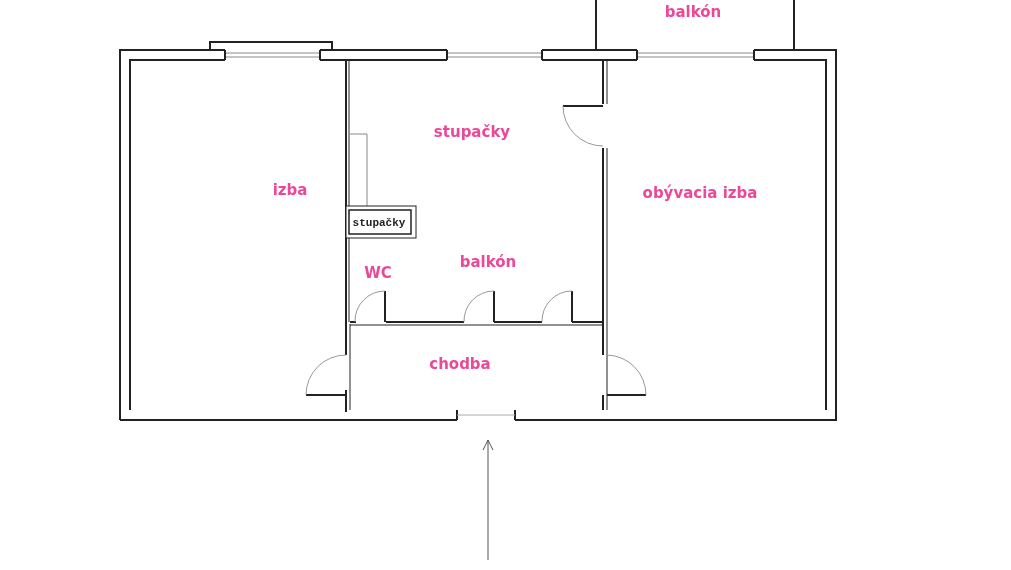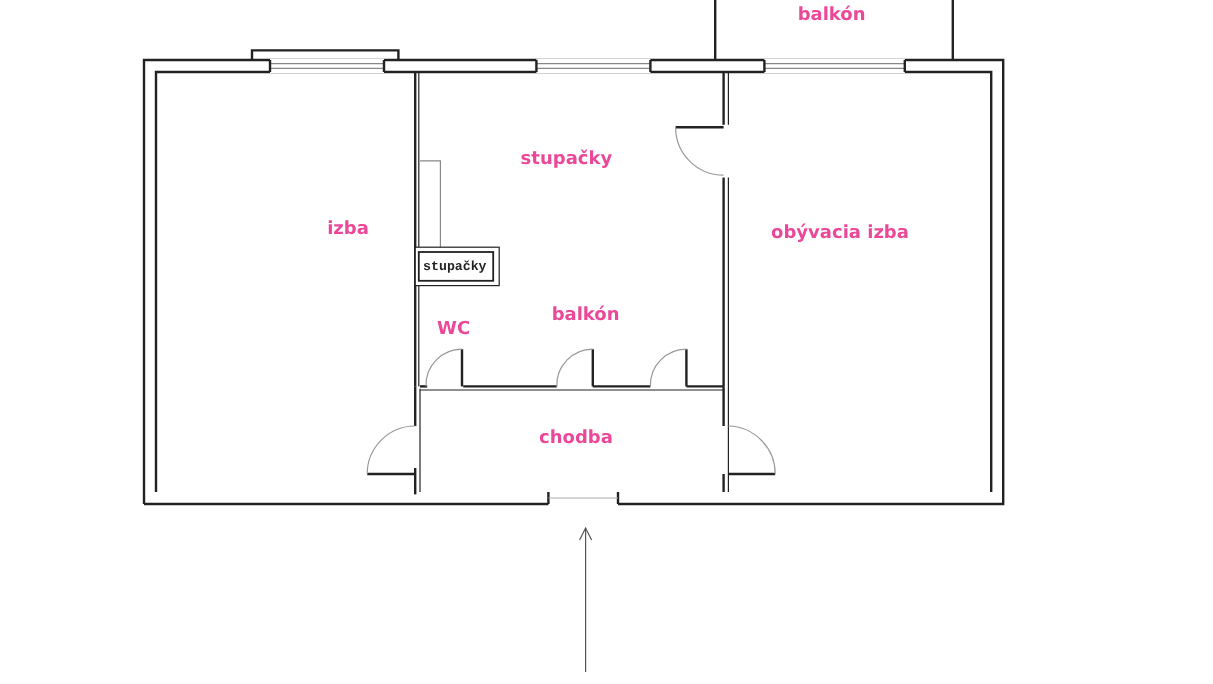--- a/index.html
+++ b/index.html
@@ -129,15 +129,15 @@
     <line x1="488" y1="560" x2="488" y2="440" stroke="#555" stroke-width="1"></line>
     <polyline points="483,450 488,440 493,450" fill="none" stroke="#555" stroke-width="1"></polyline>
   </g>
 </svg>
 
 <div class="label" style="left:242px; top:190px;margin-left:48px;">izba</div>
 <div class="label" style="left:472px; top:132px;">stupačky</div>
 <div class="label" style="left:700px; top:193px;">obývacia izba</div>
 <div class="label" style="left:378px; top:273px;">WC</div>
 <div class="label" style="left:488px; top:262px;">balkón</div>
-<div class="label" style="left:480px; top:364px;text-align:center;">chodba</div>
+<div class="label" style="left:460px; top:364px;text-align:center;">chodba</div>
 <div class="label" style="left:693px; top:12px;">balkón</div>
 <div class="riser-label" style="left:379px; top:223px;">stupačky</div>
 
 </body></html>

